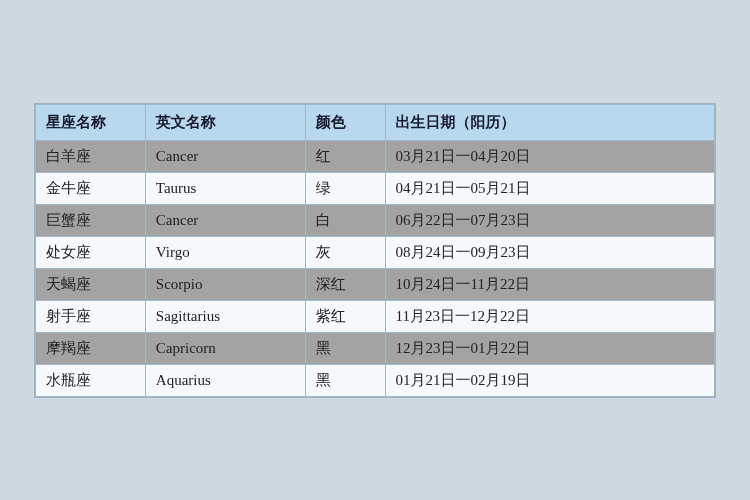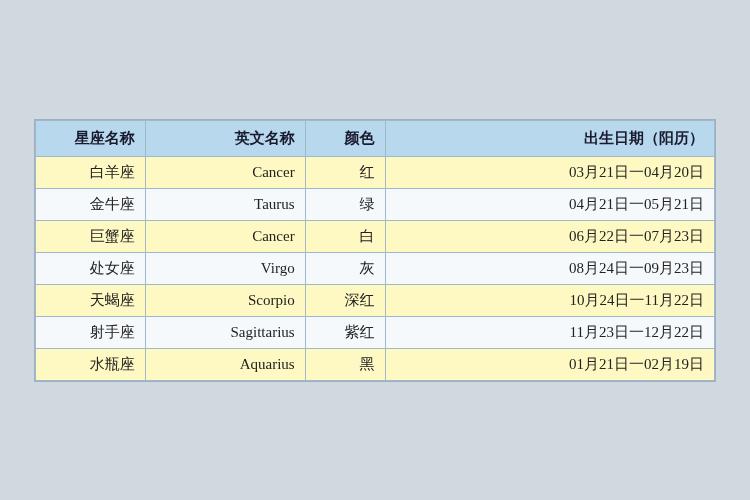--- a/index.html
+++ b/index.html
@@ -24,36 +24,36 @@
       overflow: hidden;
     }
 
     table {
       border-collapse: collapse;
       width: 680px;
     }
 
     th, td {
       border: 1px solid #a0b8c8;
-      text-align: right;
+      text-align: left;
       padding: 6px 10px;
       font-size: 15px;
       color: #222;
     }
 
     thead tr th {
       background-color: #b8d8ee;
       font-weight: bold;
       font-size: 15px;
       color: #1a1a2e;
       padding: 8px 10px;
     }
 
     tbody tr {
-      background-color: #fef9c3;
+      background-color: #a3a3a3;
     }
 
     tbody tr:nth-child(even) {
       background-color: #f5f9fc;
     }
 
     .col-zh { width: 110px; }
     .col-en { width: 160px; }
     .col-color { width: 80px; }
     .col-date { width: 330px; }
@@ -102,20 +102,26 @@
           <td>深红</td>
           <td>10月24日一11月22日</td>
         </tr>
         <tr>
           <td>射手座</td>
           <td>Sagittarius</td>
           <td>紫红</td>
           <td>11月23日一12月22日</td>
         </tr>
         <tr>
+          <td>摩羯座</td>
+          <td>Capricorn</td>
+          <td>黑</td>
+          <td>12月23日一01月22日</td>
+        </tr>
+        <tr>
           <td>水瓶座</td>
           <td>Aquarius</td>
           <td>黑</td>
           <td>01月21日一02月19日</td>
         </tr>
       </tbody>
   </table>
 </div>
 
 </body></html>

